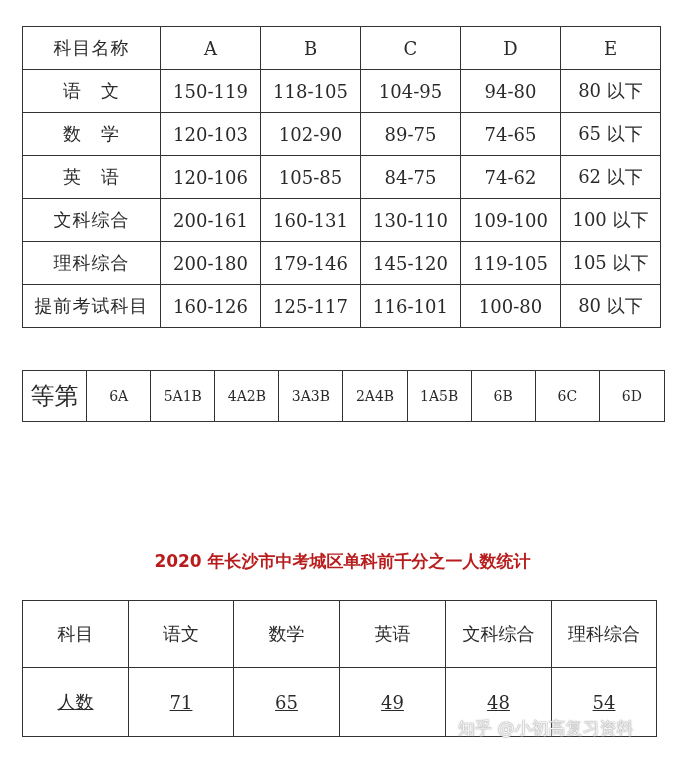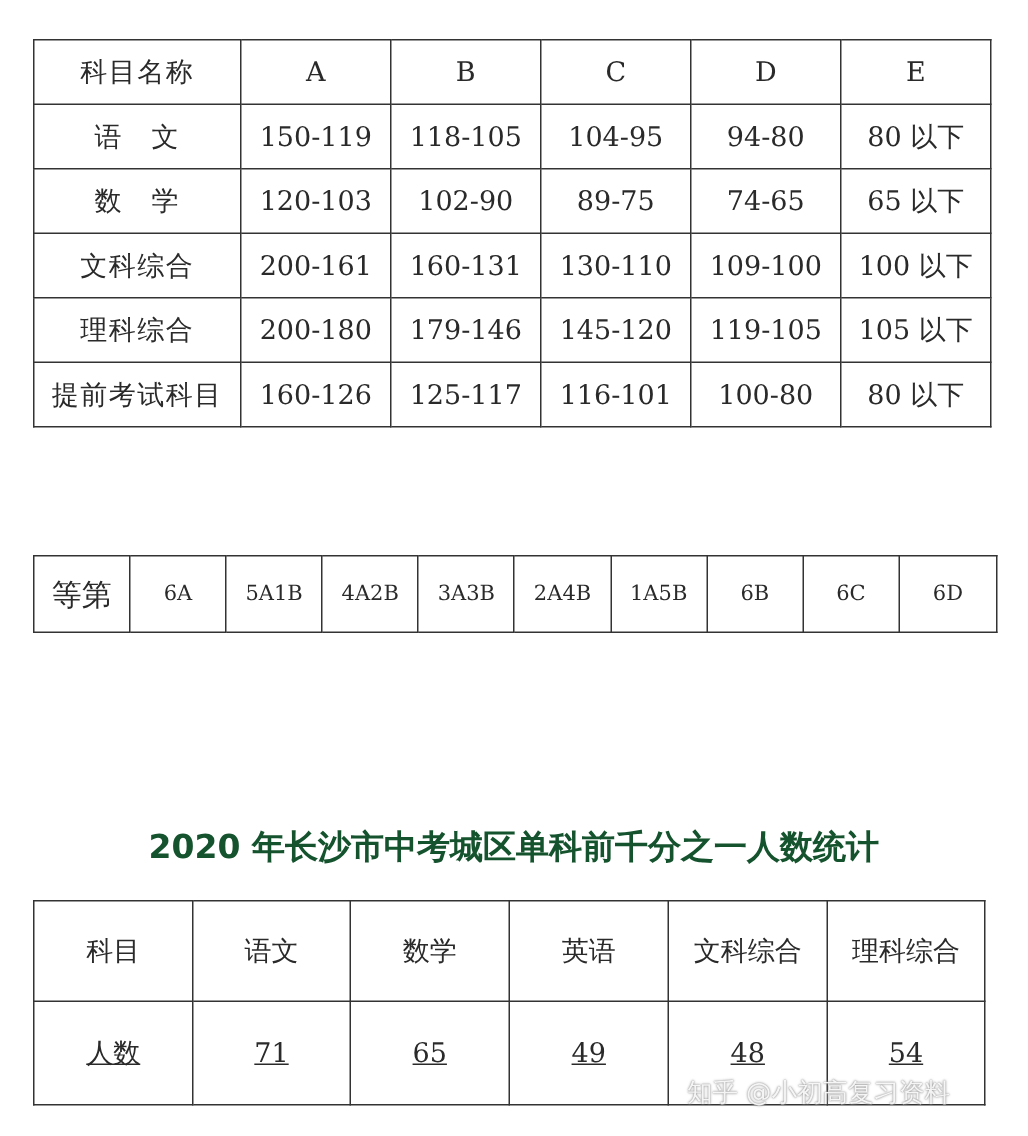--- a/index.html
+++ b/index.html
@@ -7,24 +7,24 @@
     width: 685px; height: 757px; background: #ffffff; position: relative; overflow: hidden;
     font-family: "DejaVu Serif", "Liberation Serif", serif; color: #2a2a2a;
   }
   table { border-collapse: collapse; position: absolute; table-layout: fixed; }
   td { border: 1.4px solid #333; text-align: center; vertical-align: middle; padding: 0; white-space: nowrap; }
   #t1 { left: 22px; top: 26px; width: 638px; }
   #t1 td { height: 42px; font-size: 18px; }
   #t1 td.lbl { letter-spacing: 1px; }
   #t2 { left: 22px; top: 370px; width: 643px; }
   #t2 td { height: 50px; font-size: 14px; }
-  #t2 td.lbl { font-size: 20px; }
+  #t2 td.lbl { font-size: 24px; }
   #title3 {
     position: absolute; left: 0; width: 685px; top: 550px; text-align: center;
-    font-family: "DejaVu Sans", "Liberation Sans", sans-serif; font-size: 22px; font-weight: bold; color: #14532d;
+    font-family: "DejaVu Sans", "Liberation Sans", sans-serif; font-size: 17px; font-weight: bold; color: #b91c1c;
   }
   #t3 { left: 22px; top: 600px; width: 634px; }
   #t3 td { font-size: 18px; }
   #t3 tr.r1 td { height: 66px; margin-left: 24px; }
   #t3 tr.r2 td { height: 68px; text-decoration: underline; }
   #watermark {
     position: absolute; left: 458px; top: 717px; font-family: "DejaVu Sans", "Liberation Sans", sans-serif;
     font-size: 17px; color: rgba(255,255,255,0.9); text-shadow: 0 0 1px #888, 0 0 2px #aaa;
   }
 </style>
@@ -57,20 +57,28 @@
     <td>94-80</td>
     <td>80 以下</td>
   </tr>
   <tr>
     <td class="lbl">数　学</td>
     <td>120-103</td>
     <td>102-90</td>
     <td>89-75</td>
     <td>74-65</td>
     <td>65 以下</td>
+  </tr>
+  <tr>
+    <td class="lbl">英　语</td>
+    <td>120-106</td>
+    <td>105-85</td>
+    <td>84-75</td>
+    <td>74-62</td>
+    <td>62 以下</td>
   </tr>
   <tr>
     <td class="lbl">文科综合</td>
     <td>200-161</td>
     <td>160-131</td>
     <td>130-110</td>
     <td>109-100</td>
     <td>100 以下</td>
   </tr>
   <tr>

